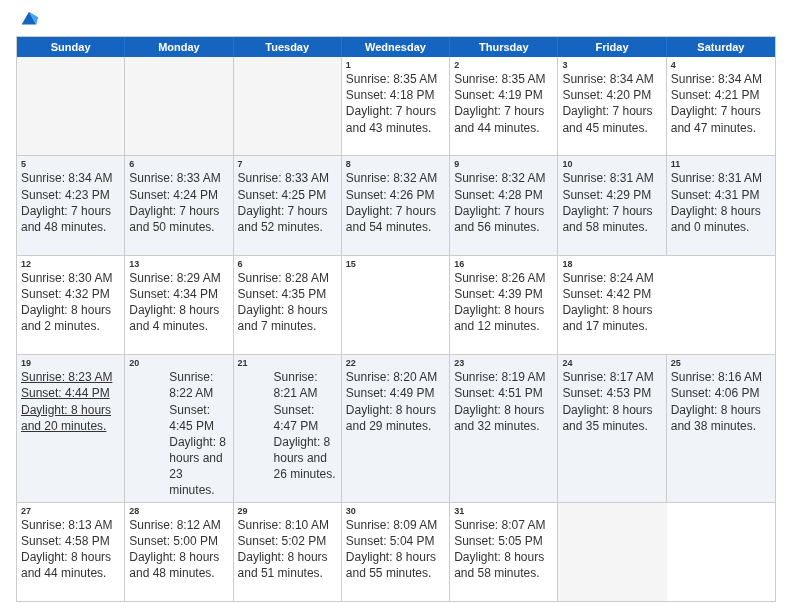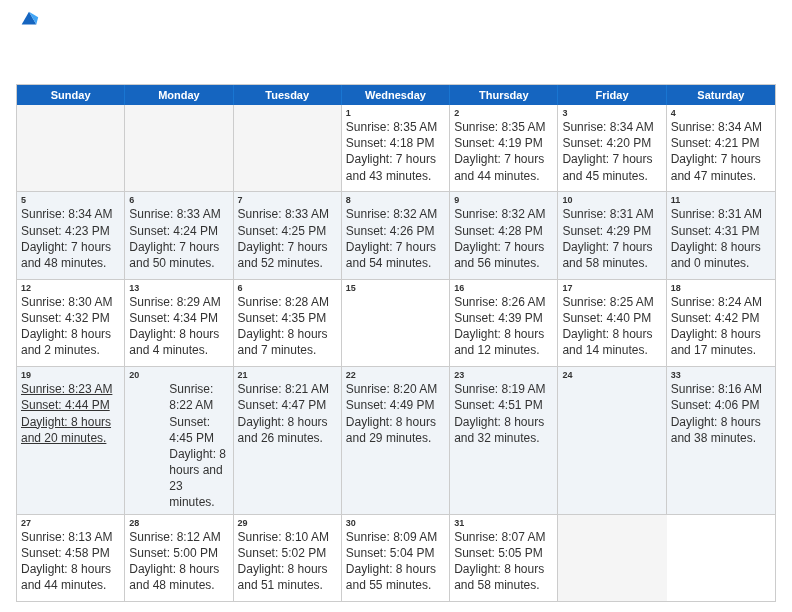--- a/index.html
+++ b/index.html
@@ -9,21 +9,20 @@
       width: 792px;
       height: 612px;
       overflow: hidden;
     }
     .page {
       width: 792px;
       height: 612px;
       padding: 12px 16px 10px 16px;
       display: flex;
       flex-direction: column;
-      gap: 48px;
     }
     .header {
       display: flex;
       justify-content: space-between;
       align-items: flex-start;
       margin-bottom: 6px;
     }
     .logo {
       display: flex;
       align-items: center;
@@ -245,26 +244,20 @@
           <div class="cal-cell">
             <div class="cell-day">15</div>
           </div>
           <div class="cal-cell">
             <div class="cell-day">16</div>
             <div class="cell-info" style="white-space: pre-line;">Sunrise: 8:26 AM
 Sunset: 4:39 PM
 Daylight: 8 hours and 12 minutes.</div>
           </div>
           <div class="cal-cell">
-            <div class="cell-day">17</div>
-            <div class="cell-info" style="white-space: pre-line;">Sunrise: 8:25 AM
-Sunset: 4:40 PM
-Daylight: 8 hours and 14 minutes.</div>
-          </div>
-          <div class="cal-cell">
             <div class="cell-day">18</div>
             <div class="cell-info" style="white-space: pre-line;">Sunrise: 8:24 AM
 Sunset: 4:42 PM
 Daylight: 8 hours and 17 minutes.</div>
           </div>
         </div>
         <div class="cal-row">
           <div class="cal-cell alt-row">
             <div class="cell-day">19</div>
             <div class="cell-info" style="white-space: pre-line; text-decoration: underline;">Sunrise: 8:23 AM
@@ -272,41 +265,44 @@
 Daylight: 8 hours and 20 minutes.</div>
           </div>
           <div class="cal-cell alt-row">
             <div class="cell-day">20</div>
             <div class="cell-info" style="white-space: pre-line; margin-left: 40px;">Sunrise: 8:22 AM
 Sunset: 4:45 PM
 Daylight: 8 hours and 23 minutes.</div>
           </div>
           <div class="cal-cell alt-row">
             <div class="cell-day">21</div>
-            <div class="cell-info" style="white-space: pre-line;">Sunrise: 8:21 AM
+            <div class="cell-info" style="white-space: pre-line; margin-left: 36px;">Sunrise: 8:21 AM
 Sunset: 4:47 PM
 Daylight: 8 hours and 26 minutes.</div>
           </div>
           <div class="cal-cell alt-row">
             <div class="cell-day">22</div>
             <div class="cell-info" style="white-space: pre-line;">Sunrise: 8:20 AM
 Sunset: 4:49 PM
 Daylight: 8 hours and 29 minutes.</div>
           </div>
           <div class="cal-cell alt-row">
             <div class="cell-day">23</div>
             <div class="cell-info" style="white-space: pre-line;">Sunrise: 8:19 AM
 Sunset: 4:51 PM
 Daylight: 8 hours and 32 minutes.</div>
           </div>
           <div class="cal-cell alt-row">
             <div class="cell-day">24</div>
-          </div>
-          <div class="cal-cell alt-row">
-            <div class="cell-day">33</div>
+            <div class="cell-info" style="white-space: pre-line;">Sunrise: 8:17 AM
+Sunset: 4:53 PM
+Daylight: 8 hours and 35 minutes.</div>
+          </div>
+          <div class="cal-cell alt-row">
+            <div class="cell-day">25</div>
             <div class="cell-info" style="white-space: pre-line;">Sunrise: 8:16 AM
 Sunset: 4:06 PM
 Daylight: 8 hours and 38 minutes.</div>
           </div>
         </div>
         <div class="cal-row">
           <div class="cal-cell">
             <div class="cell-day">27</div>
             <div class="cell-info" style="white-space: pre-line;">Sunrise: 8:13 AM
 Sunset: 4:58 PM

